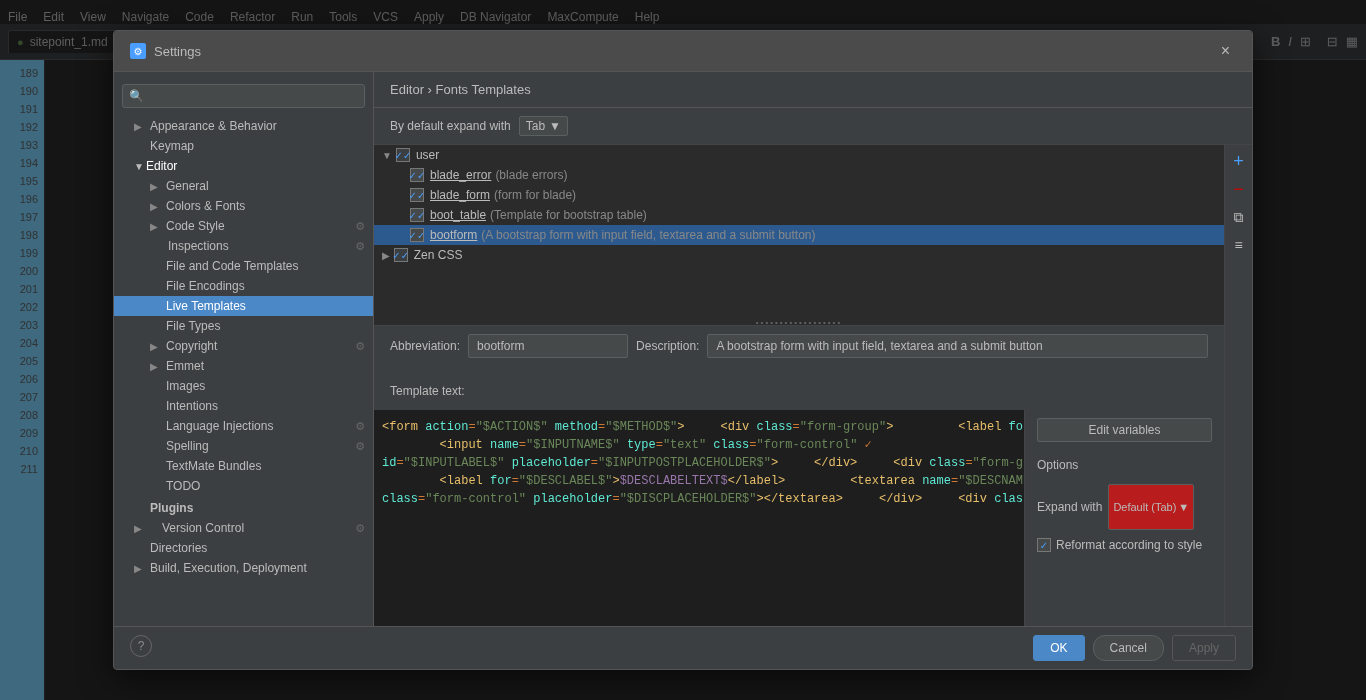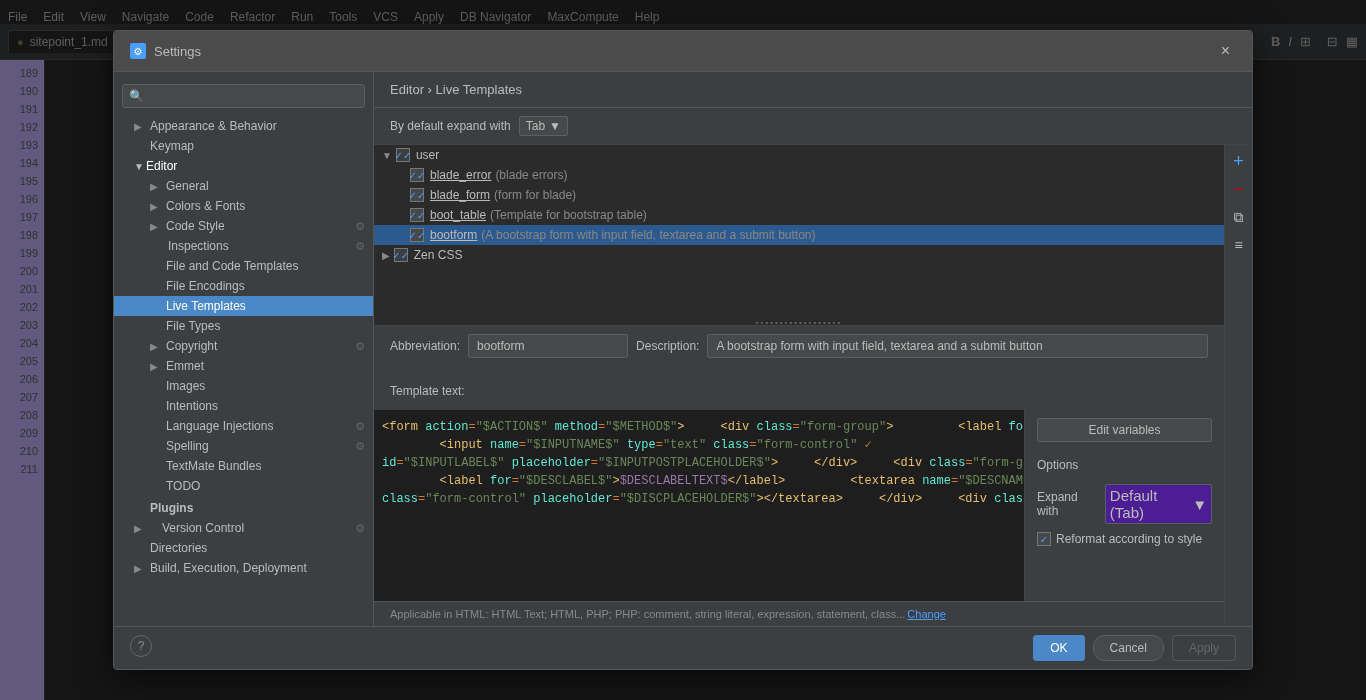--- a/index.html
+++ b/index.html
@@ -38,21 +38,21 @@
     }
 
     .ide-editor-area {
       display: flex;
       height: calc(700px - 60px);
       background: #2b2b2b;
     }
 
     .ide-line-numbers {
       width: 45px;
-      background: #c4b5fd;
+      background: #7dd3fc;
       border-right: 1px solid #3c3f41;
       padding-top: 4px;
       text-align: right;
       padding-right: 6px;
       font-size: 11px;
       color: #606366;
       line-height: 18px;
     }
 
     
@@ -383,25 +383,25 @@
 
     .options-row {
       display: flex;
       align-items: center;
       gap: 6px;
     }
 
     .options-label { font-size: 12px; color: #bbbbbb; }
 
     .dropdown-small {
-      background: #4c1d95;
+      background: #b91c1c;
       border: 1px solid #5a5f60;
       color: #bbbbbb;
-      font-size: 15px;
-      padding: 2px 4px;
+      font-size: 11px;
+      padding: 16px 4px;
       border-radius: 2px;
       display: flex;
       align-items: center;
       gap: 2px;
       cursor: pointer;
     }
 
     .checkbox-row {
       display: flex;
       align-items: center;
@@ -711,21 +711,21 @@
 
           <div class="tree-item tree-indent-1">
             <span class="arrow">▶</span>
             <span style="margin-left:4px;">Build, Execution, Deployment</span>
           </div>
         </div>
 
         <div class="settings-content">
 
           <div class="content-header">
-            <span>Editor › Live Templates</span>
+            <span>Editor › Fonts Templates</span>
           </div>
 
           <div class="content-toolbar">
             <label>By default expand with</label>
             <div class="dropdown-select">
               <span>Tab</span>
               <span>▼</span>
             </div>
           </div>
 
@@ -814,24 +814,20 @@
                       <span>▼</span>
                     </div>
                   </div>
                   <div class="checkbox-row">
                     <div class="cb-check checked"></div>
                     <span>Reformat according to style</span>
                   </div>
                 </div>
               </div>
 
-              <div class="status-bar">
-                <span>Applicable in HTML: HTML Text; HTML, PHP; PHP: comment, string literal, expression, statement, class...</span>
-                <span class="change-link" style="margin-left:2px;">Change</span>
-              </div>
             </div>
 
             <div style="display:flex;flex-direction:column;padding:4px 4px;gap:4px;background:#3c3f41;border-left:1px solid #444;width:28px;align-items:center;">
               <button class="icon-btn" style="color:#4a9eff;font-size:18px;font-weight:300;">+</button>
               <button class="icon-btn" style="color:#cc0000;font-size:18px;">−</button>
               <button class="icon-btn" style="color:#bbbbbb;font-size:14px;">⧉</button>
               <button class="icon-btn" style="color:#bbbbbb;font-size:14px;">≡</button>
             </div>
           </div>
         </div>

